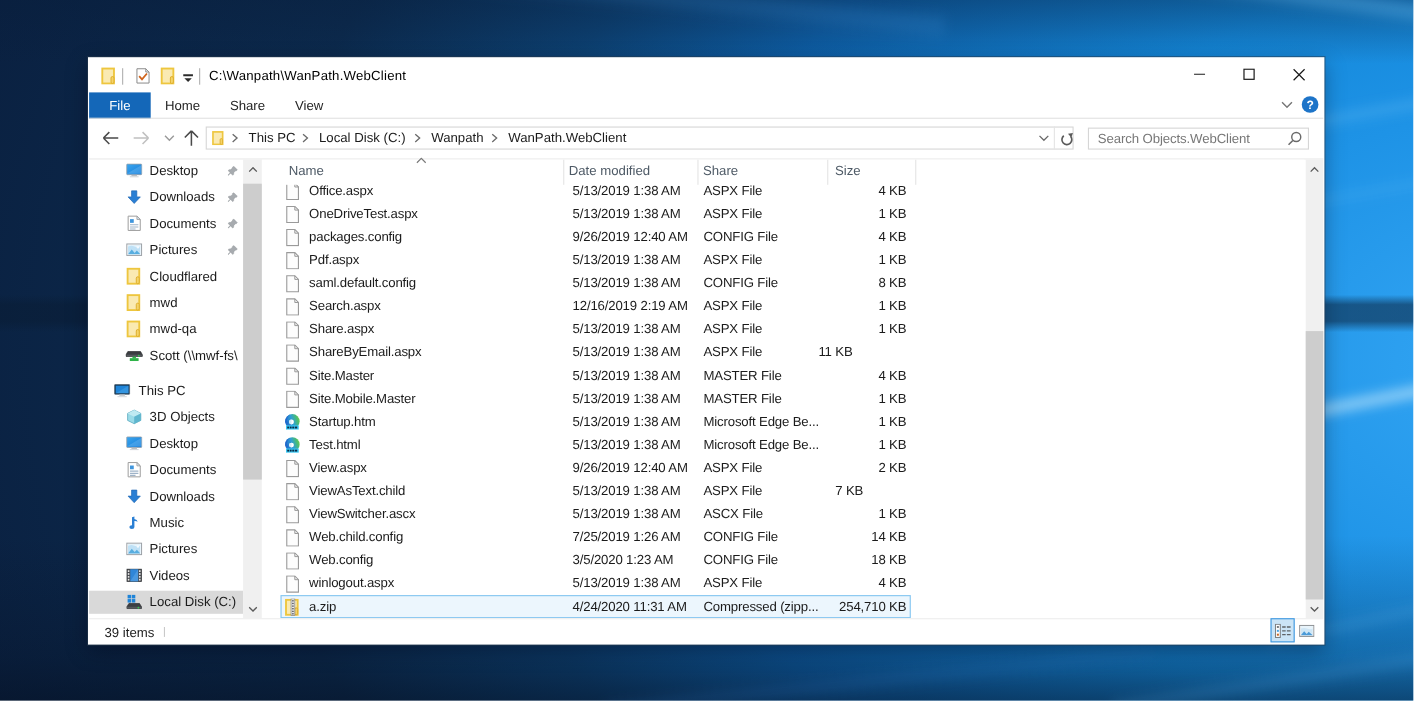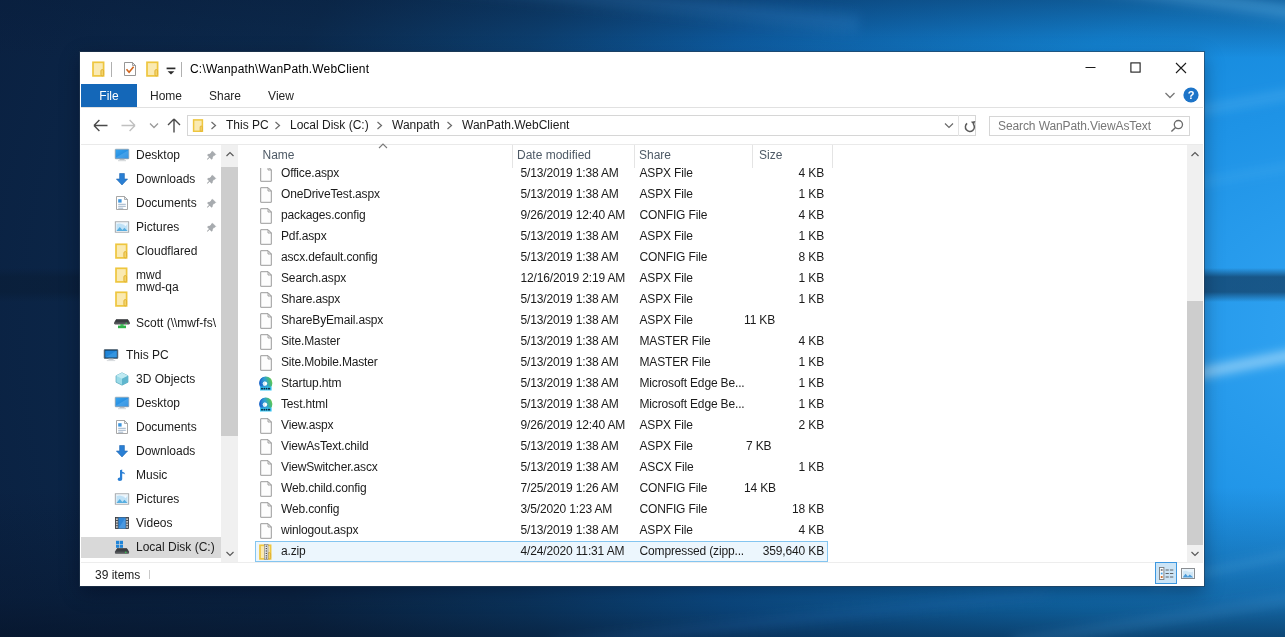--- a/index.html
+++ b/index.html
@@ -127,21 +127,21 @@
     </svg>
   </div>
 <div class="ab" style="left:958px;top:115px;width:1px;height:21px;background:#e4e4e4"></div>
 <div class="ab" style="left:963px;top:120px;">
     <svg width="13" height="13" viewBox="0 0 13 13">
       <path d="M4.1 3.4 A4.5 4.5 0 1 0 10.2 3.9" fill="none" stroke="#5a5a5a" stroke-width="1.5"></path>
       <path d="M12.4 1.0 L7.9 1.7 L10.9 4.9 z" fill="#5a5a5a"></path>
     </svg>
   </div>
 <div class="ab addrbox" style="left:989px;top:116px;width:201px;height:20px;"></div>
-<div class="ab" style="left:998px;top:120px;line-height:13px;color:#777;letter-spacing:-0.1px">Search WanPath.ViewAsText</div>
+<div class="ab" style="left:998px;top:120px;line-height:13px;color:#777;letter-spacing:-0.1px">Search Objects.WebClient</div>
 <div class="ab" style="left:1170px;top:119px;">
     <svg width="14" height="14" viewBox="0 0 14 14">
       <circle cx="8.4" cy="5.6" r="4.1" fill="none" stroke="#6a6a6a" stroke-width="1.3"></circle>
       <path d="M5.3 8.7 L1.4 12.6" stroke="#6a6a6a" stroke-width="1.4"></path>
     </svg>
   </div>
 <div class="ab" style="left:81px;top:144px;width:1122px;height:1px;background:#eaeaea"></div>
 <div class="ab" style="left:81px;top:537px;width:140px;height:21px;background:#d9d9d9"></div>
 <div class="ab" style="left:114px;top:147px;width:16px;height:16px;">
     <svg width="16" height="16" viewBox="0 0 16 16">
@@ -228,21 +228,21 @@
       <rect x="9.9" y="8.6" width="2.7" height="6.3" rx="1.3" fill="#f4d468" stroke="#dfae2e" stroke-width="0.9"></rect>
     </svg>
   </div>
 <div class="ab" style="left:136px;top:267px;width:82px;height:16px;line-height:16px;overflow:hidden;white-space:nowrap">mwd</div>
 <div class="ab" style="left:114px;top:291px;width:16px;height:16px;">
     <svg width="16" height="16" viewBox="0 0 16 16">
       <rect x="2" y="1.3" width="10.6" height="13.6" fill="#faeab2" stroke="#eec63e" stroke-width="1.7"></rect>
       <rect x="9.9" y="8.6" width="2.7" height="6.3" rx="1.3" fill="#f4d468" stroke="#dfae2e" stroke-width="0.9"></rect>
     </svg>
   </div>
-<div class="ab" style="left:136px;top:279px;width:82px;height:16px;line-height:16px;overflow:hidden;white-space:nowrap">mwd-qa</div>
+<div class="ab" style="left:136px;top:291px;width:82px;height:16px;line-height:16px;overflow:hidden;white-space:nowrap">mwd-qa</div>
 <div class="ab" style="left:114px;top:315px;width:16px;height:16px;">
     <svg width="16" height="16" viewBox="0 0 16 16">
       <path d="M2.2 4.6 h11.6 l1.6 2.8 v1.6 h-14.8 v-1.6 z" fill="#3b3e42" stroke="#26282b" stroke-width="0.6"></path>
       <rect x="1" y="7.4" width="14" height="1.8" fill="#55585c"></rect>
       <circle cx="12.2" cy="8.3" r="0.8" fill="#35c74e"></circle>
       <rect x="4" y="10.6" width="8" height="2.6" fill="#2fb349"></rect>
       <rect x="6.4" y="9.2" width="3.2" height="1.6" fill="#2fb349"></rect>
     </svg>
   </div>
 <div class="ab" style="left:136px;top:315px;width:82px;height:16px;line-height:16px;overflow:hidden;white-space:nowrap">Scott (\\mwf-fs\</div>
@@ -398,21 +398,21 @@
     <div class="ab rowtxt" style="left:43px;top:81px;height:21px;line-height:21px">Pdf.aspx</div>
     <div class="ab rowtxt" style="left:282.5px;top:81px;height:21px;line-height:21px">5/13/2019 1:38 AM</div>
     <div class="ab rowtxt" style="left:401.5px;top:81px;height:21px;line-height:21px">ASPX File</div>
     <div class="ab rowtxt" style="left:506px;top:81px;width:80px;height:21px;line-height:21px;text-align:right">1 KB</div>
     <div class="ab" style="left:20px;top:104.5px;width:16px;height:16px">
       <svg width="16" height="16" viewBox="0 0 16 16">
         <path d="M2.7 0.7 h7.3 l3.3 3.3 v11.3 h-10.6 z" fill="#fdfdfd" stroke="#9a9a9a" stroke-width="1"></path>
         <path d="M10 0.7 v3.3 h3.3 z" fill="#f0f0f0" stroke="#9a9a9a" stroke-width="0.9"></path>
       </svg>
     </div>
-    <div class="ab rowtxt" style="left:43px;top:102px;height:21px;line-height:21px">ascx.default.config</div>
+    <div class="ab rowtxt" style="left:43px;top:102px;height:21px;line-height:21px">saml.default.config</div>
     <div class="ab rowtxt" style="left:282.5px;top:102px;height:21px;line-height:21px">5/13/2019 1:38 AM</div>
     <div class="ab rowtxt" style="left:401.5px;top:102px;height:21px;line-height:21px">CONFIG File</div>
     <div class="ab rowtxt" style="left:506px;top:102px;width:80px;height:21px;line-height:21px;text-align:right">8 KB</div>
     <div class="ab" style="left:20px;top:125.5px;width:16px;height:16px">
       <svg width="16" height="16" viewBox="0 0 16 16">
         <path d="M2.7 0.7 h7.3 l3.3 3.3 v11.3 h-10.6 z" fill="#fdfdfd" stroke="#9a9a9a" stroke-width="1"></path>
         <path d="M10 0.7 v3.3 h3.3 z" fill="#f0f0f0" stroke="#9a9a9a" stroke-width="0.9"></path>
       </svg>
     </div>
     <div class="ab rowtxt" style="left:43px;top:123px;height:21px;line-height:21px">Search.aspx</div>
@@ -525,41 +525,41 @@
     <div class="ab rowtxt" style="left:506px;top:270px;width:80px;height:21px;line-height:21px;text-align:right">2 KB</div>
     <div class="ab" style="left:20px;top:293.5px;width:16px;height:16px">
       <svg width="16" height="16" viewBox="0 0 16 16">
         <path d="M2.7 0.7 h7.3 l3.3 3.3 v11.3 h-10.6 z" fill="#fdfdfd" stroke="#9a9a9a" stroke-width="1"></path>
         <path d="M10 0.7 v3.3 h3.3 z" fill="#f0f0f0" stroke="#9a9a9a" stroke-width="0.9"></path>
       </svg>
     </div>
     <div class="ab rowtxt" style="left:43px;top:291px;height:21px;line-height:21px">ViewAsText.child</div>
     <div class="ab rowtxt" style="left:282.5px;top:291px;height:21px;line-height:21px">5/13/2019 1:38 AM</div>
     <div class="ab rowtxt" style="left:401.5px;top:291px;height:21px;line-height:21px">ASPX File</div>
-    <div class="ab rowtxt" style="left:508px;top:291px;width:80px;height:21px;line-height:21px;text-align:left">7 KB</div>
+    <div class="ab rowtxt" style="left:494px;top:291px;width:80px;height:21px;line-height:21px;text-align:center">7 KB</div>
     <div class="ab" style="left:20px;top:314.5px;width:16px;height:16px">
       <svg width="16" height="16" viewBox="0 0 16 16">
         <path d="M2.7 0.7 h7.3 l3.3 3.3 v11.3 h-10.6 z" fill="#fdfdfd" stroke="#9a9a9a" stroke-width="1"></path>
         <path d="M10 0.7 v3.3 h3.3 z" fill="#f0f0f0" stroke="#9a9a9a" stroke-width="0.9"></path>
       </svg>
     </div>
     <div class="ab rowtxt" style="left:43px;top:312px;height:21px;line-height:21px">ViewSwitcher.ascx</div>
     <div class="ab rowtxt" style="left:282.5px;top:312px;height:21px;line-height:21px">5/13/2019 1:38 AM</div>
     <div class="ab rowtxt" style="left:401.5px;top:312px;height:21px;line-height:21px">ASCX File</div>
     <div class="ab rowtxt" style="left:506px;top:312px;width:80px;height:21px;line-height:21px;text-align:right">1 KB</div>
     <div class="ab" style="left:20px;top:335.5px;width:16px;height:16px">
       <svg width="16" height="16" viewBox="0 0 16 16">
         <path d="M2.7 0.7 h7.3 l3.3 3.3 v11.3 h-10.6 z" fill="#fdfdfd" stroke="#9a9a9a" stroke-width="1"></path>
         <path d="M10 0.7 v3.3 h3.3 z" fill="#f0f0f0" stroke="#9a9a9a" stroke-width="0.9"></path>
       </svg>
     </div>
     <div class="ab rowtxt" style="left:43px;top:333px;height:21px;line-height:21px">Web.child.config</div>
     <div class="ab rowtxt" style="left:282.5px;top:333px;height:21px;line-height:21px">7/25/2019 1:26 AM</div>
     <div class="ab rowtxt" style="left:401.5px;top:333px;height:21px;line-height:21px">CONFIG File</div>
-    <div class="ab rowtxt" style="left:506px;top:333px;width:80px;height:21px;line-height:21px;">14 KB</div>
+    <div class="ab rowtxt" style="left:506px;top:333px;width:80px;height:21px;line-height:21px;text-align:right">14 KB</div>
     <div class="ab" style="left:20px;top:356.5px;width:16px;height:16px">
       <svg width="16" height="16" viewBox="0 0 16 16">
         <path d="M2.7 0.7 h7.3 l3.3 3.3 v11.3 h-10.6 z" fill="#fdfdfd" stroke="#9a9a9a" stroke-width="1"></path>
         <path d="M10 0.7 v3.3 h3.3 z" fill="#f0f0f0" stroke="#9a9a9a" stroke-width="0.9"></path>
       </svg>
     </div>
     <div class="ab rowtxt" style="left:43px;top:354px;height:21px;line-height:21px">Web.config</div>
     <div class="ab rowtxt" style="left:282.5px;top:354px;height:21px;line-height:21px">3/5/2020 1:23 AM</div>
     <div class="ab rowtxt" style="left:401.5px;top:354px;height:21px;line-height:21px">CONFIG File</div>
     <div class="ab rowtxt" style="left:506px;top:354px;width:80px;height:21px;line-height:21px;text-align:right">18 KB</div>
@@ -585,21 +585,21 @@
           <rect x="7.7" y="6.4" width="1.2" height="1.2"></rect>
           <rect x="7.7" y="8.8" width="1.2" height="1.2"></rect>
           <rect x="7.7" y="11.2" width="1.2" height="1.2"></rect>
           <rect x="7.7" y="13.4" width="1.2" height="1.2"></rect>
         </g>
       </svg>
     </div>
     <div class="ab rowtxt" style="left:43px;top:396px;height:21px;line-height:21px">a.zip</div>
     <div class="ab rowtxt" style="left:282.5px;top:396px;height:21px;line-height:21px">4/24/2020 11:31 AM</div>
     <div class="ab rowtxt" style="left:401.5px;top:396px;height:21px;line-height:21px">Compressed (zipp...</div>
-    <div class="ab rowtxt" style="left:506px;top:396px;width:80px;height:21px;line-height:21px;text-align:right">359,640 KB</div>
+    <div class="ab rowtxt" style="left:506px;top:396px;width:80px;height:21px;line-height:21px;text-align:right">254,710 KB</div>
     <div class="ab" style="left:0;top:0;width:948px;height:23px;background:#fff"></div>
     <div class="ab" style="left:24.5px;top:3px;color:#4e5a66">Name</div>
     <div class="ab" style="left:279px;top:3px;color:#4e5a66">Date modified</div>
     <div class="ab" style="left:401px;top:3px;color:#4e5a66">Share</div>
     <div class="ab" style="left:521px;top:3px;color:#4e5a66">Size</div>
     <div class="ab" style="left:274px;top:0px;width:1px;height:23px;background:#e4e4e4"></div>
     <div class="ab" style="left:395.5px;top:0px;width:1px;height:23px;background:#e4e4e4"></div>
     <div class="ab" style="left:514px;top:0px;width:1px;height:23px;background:#e4e4e4"></div>
     <div class="ab" style="left:594px;top:0px;width:1px;height:23px;background:#e4e4e4"></div>
   </div>

